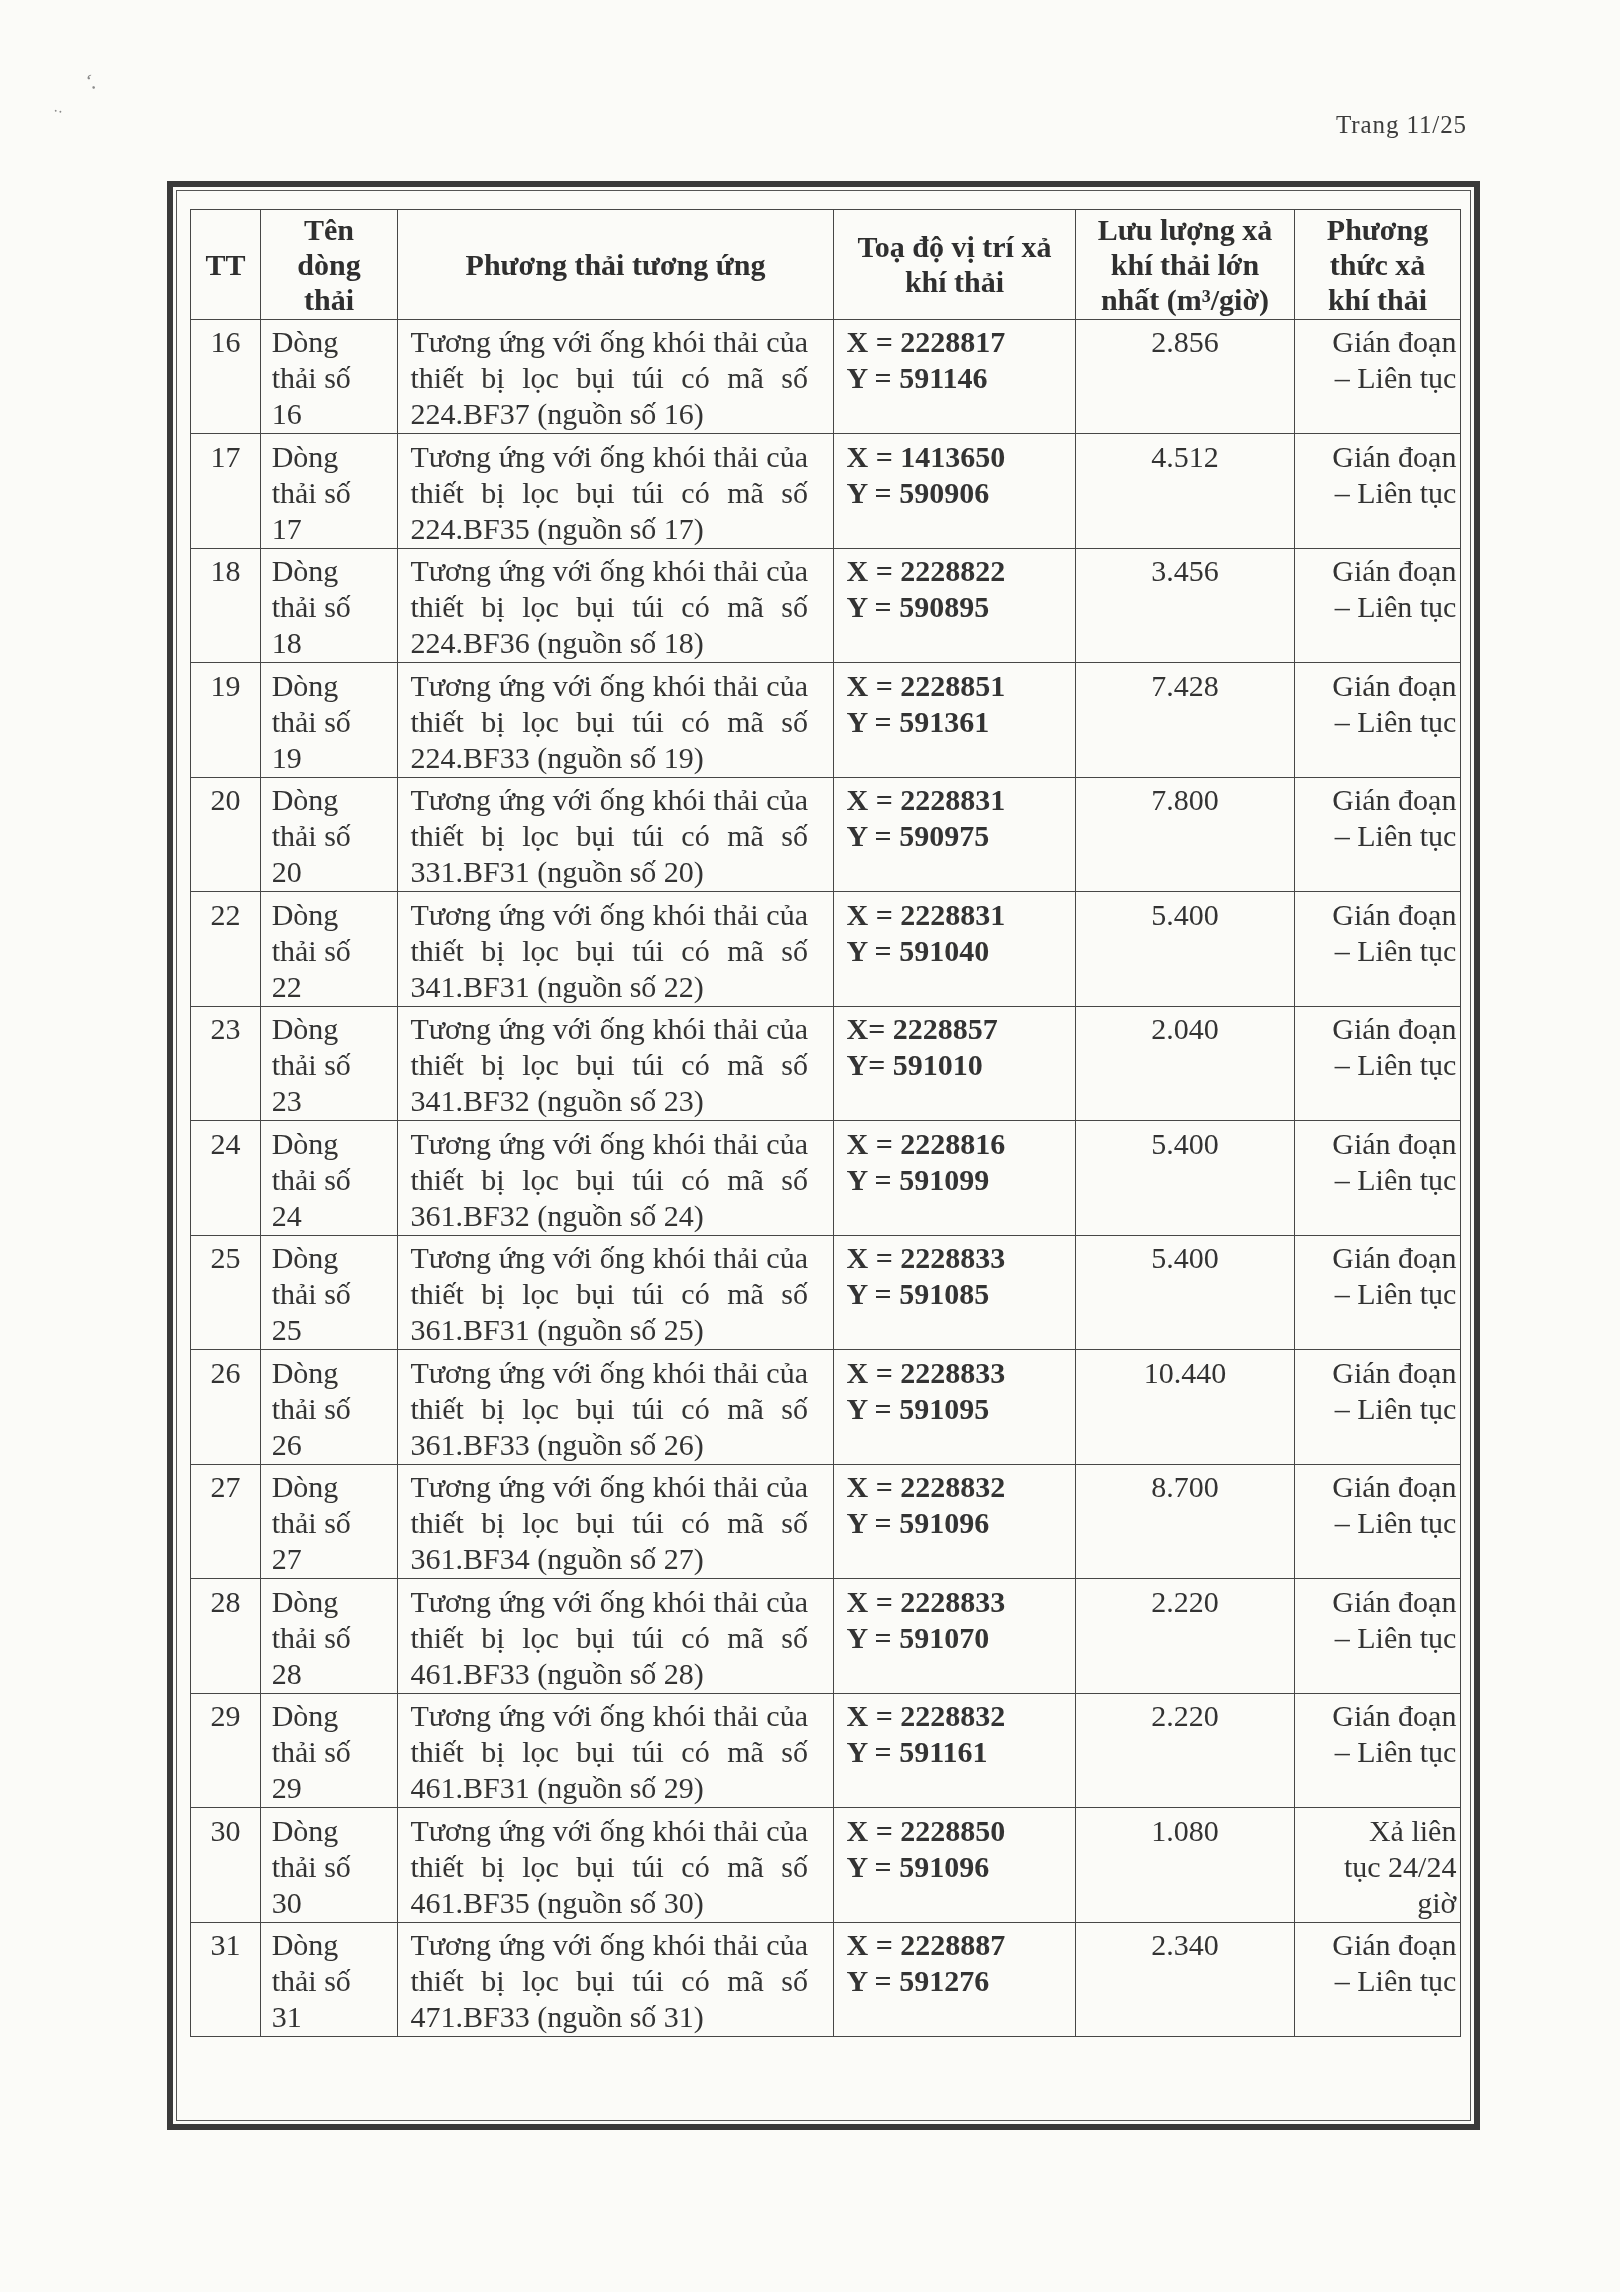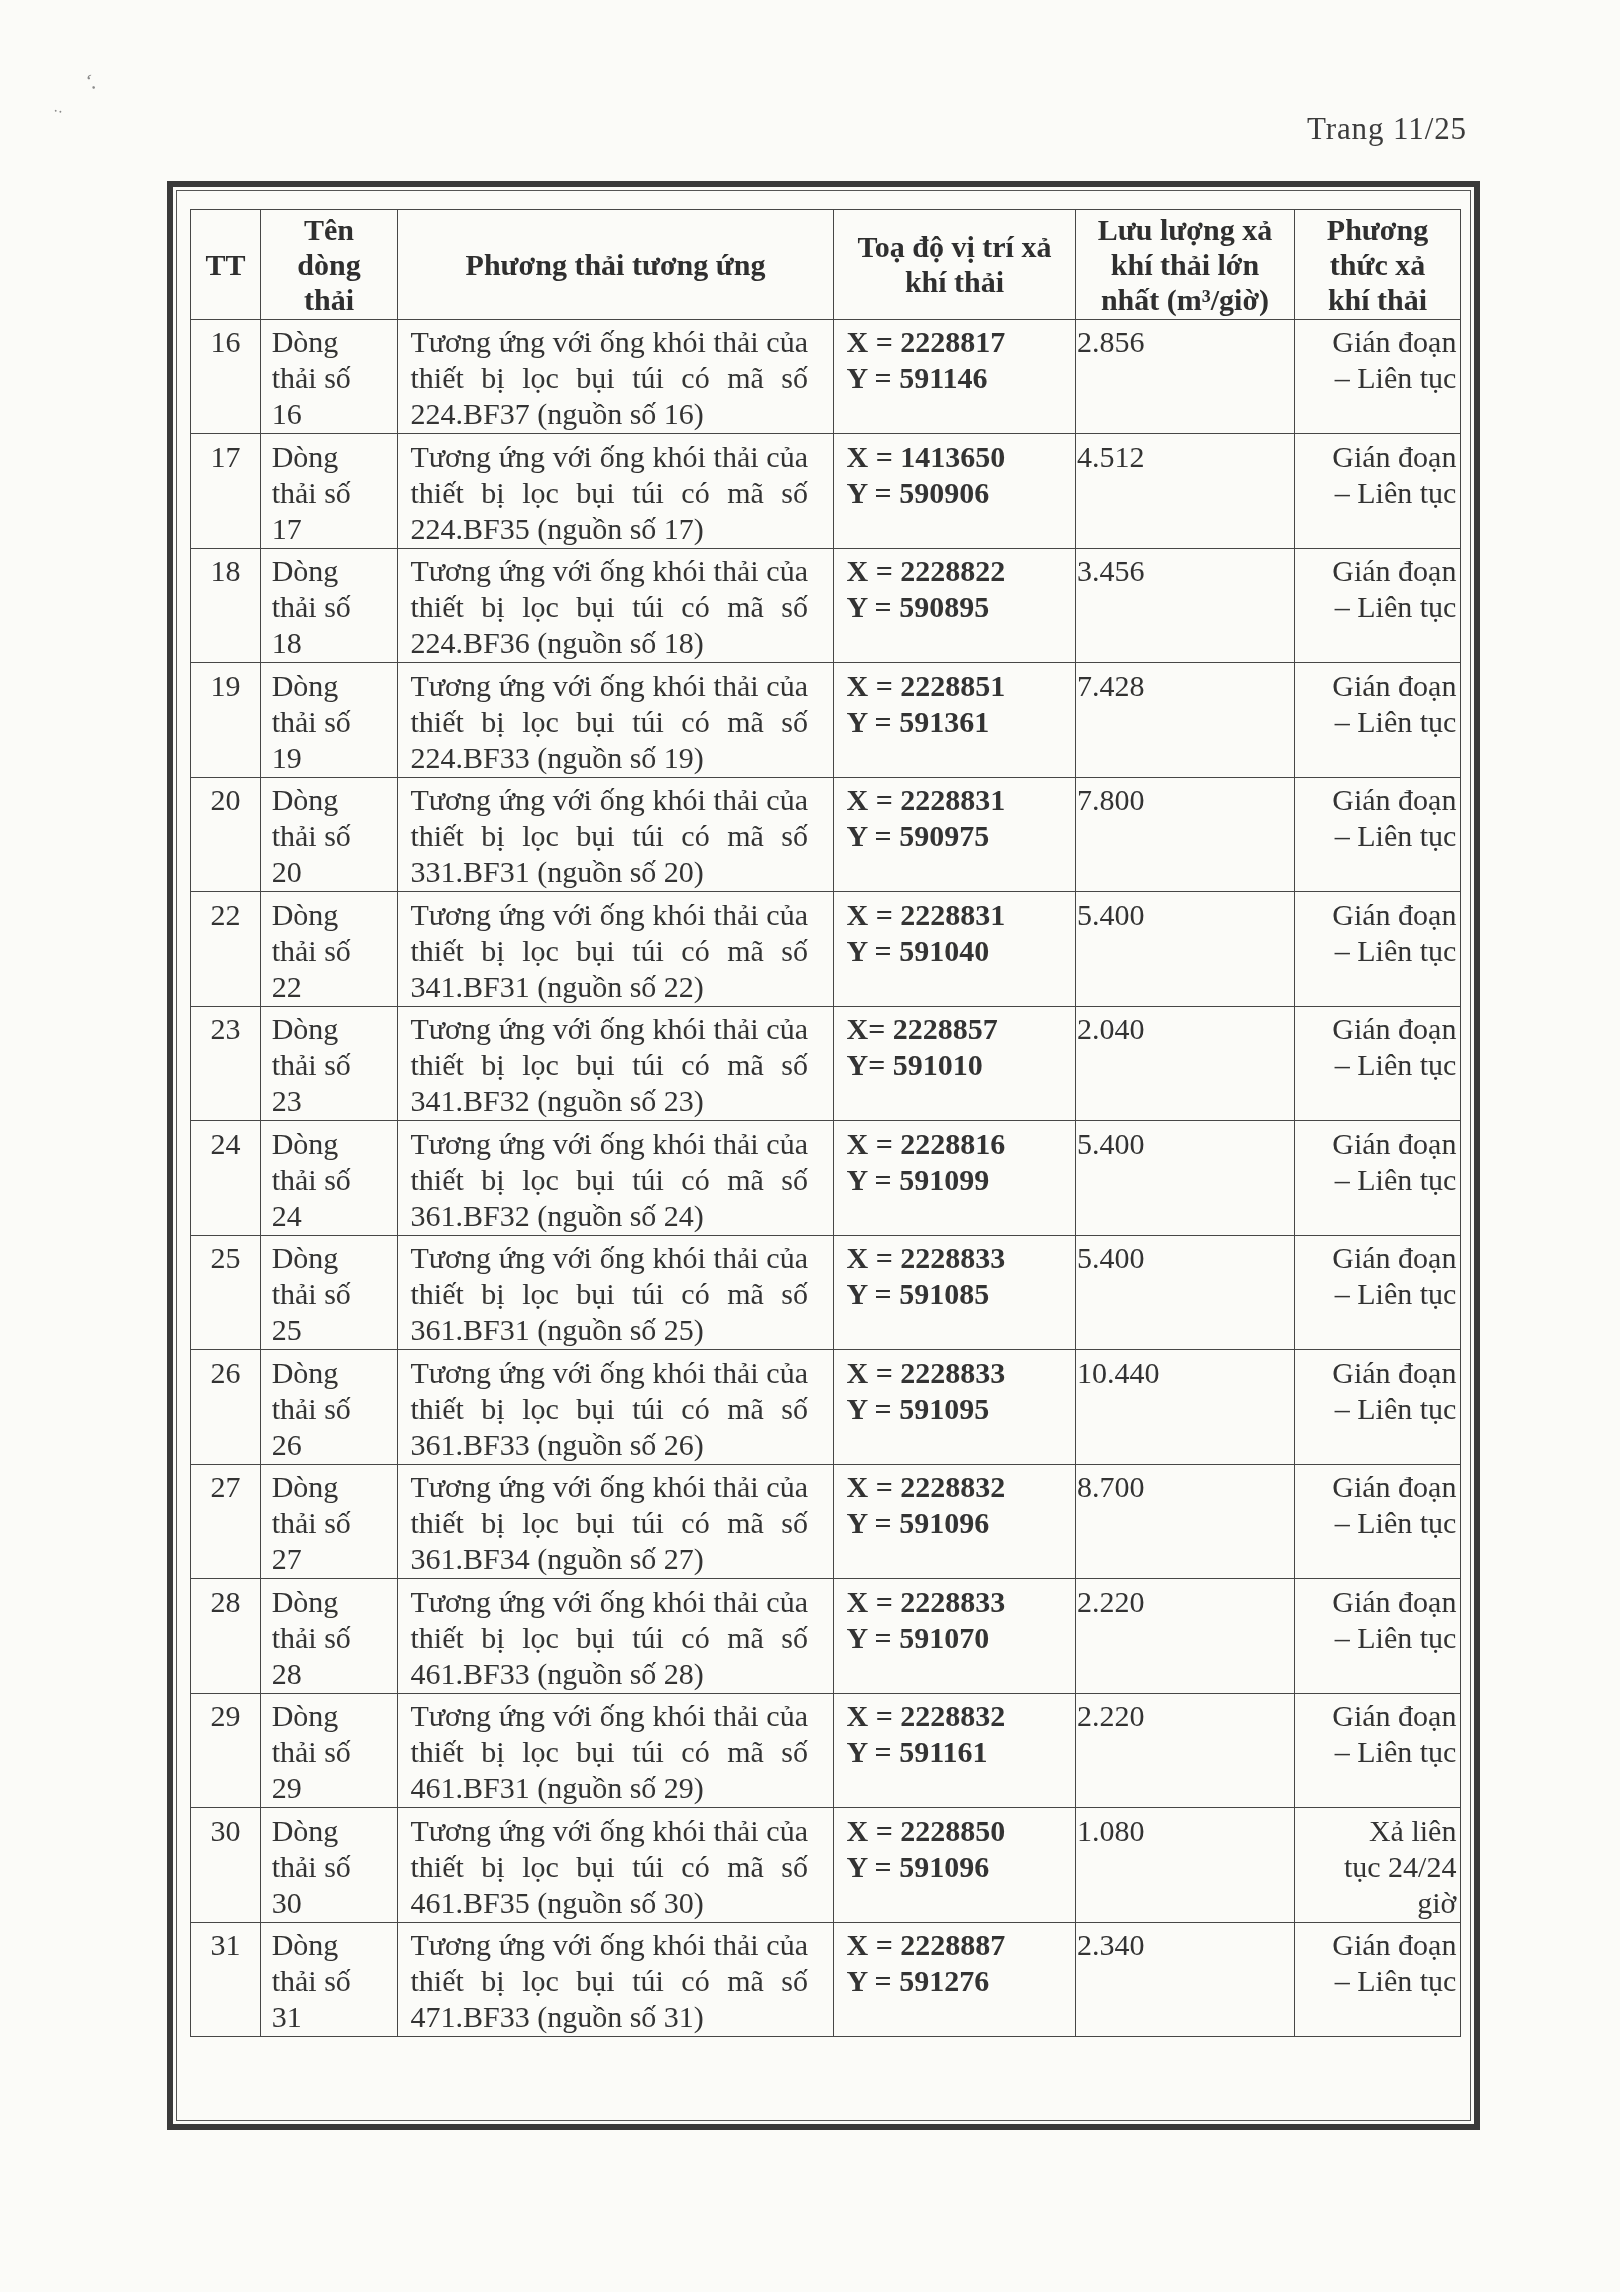--- a/index.html
+++ b/index.html
@@ -10,21 +10,21 @@
     color:#353535;
     -webkit-font-smoothing:antialiased;
   }
   .page{position:absolute;inset:0;overflow:hidden;}
 
   
   .speckle{position:absolute;color:#8a8a8a;font-size:19.7px;transform:rotate(12deg);}
 
   .page-number{
     position:absolute;top:111px;left:1252px;width:215px;
-    font-size:31px;letter-spacing:0.9px;text-align:right;color:#3c3c3c;
+    font-size:25px;letter-spacing:0.9px;text-align:right;color:#3c3c3c;
   }
 
   
   .frame-outer{
     position:absolute;left:167px;top:181px;width:1313px;height:1949px;
     border:6.3px solid #3a3a3a;box-sizing:border-box;
     background:transparent;
   }
   .frame-inner{
     position:absolute;left:2.7px;top:2.7px;right:2.7px;bottom:2.7px;
@@ -52,21 +52,21 @@
   table.main th{
     height:109px;font-weight:bold;text-align:center;vertical-align:middle;
     white-space:pre-line;line-height:35px;padding:1.8px 3.6px;color:#2f2f2f;
   }
   table.main td{height:110px;padding-top:4.5px;}
 
   td.cell-tt{text-align:center;padding-top:6.3px;}
   td.cell-name{white-space:pre-line;padding-left:10.7px;padding-right:3.6px;}
   td.cell-source{text-align:justify;padding-left:12.5px;padding-right:25px;}
   td.cell-coords{white-space:pre-line;padding-left:12.5px;font-weight:bold;}
-  td.cell-flow{padding-top:6.3px;}
+  td.cell-flow{text-align:center;padding-top:6.3px;}
   td.cell-method{text-align:right;white-space:pre-line;padding-left:3.6px;padding-right:3.6px;}
 </style>
 </head>
 <body>
 
 <div class="page">
 
   <span class="speckle" style="left:85px;top:70px;">‘․</span>
   <span class="speckle" style="left:54px;top:99px;font-size:14.3px;">‥</span>
 

